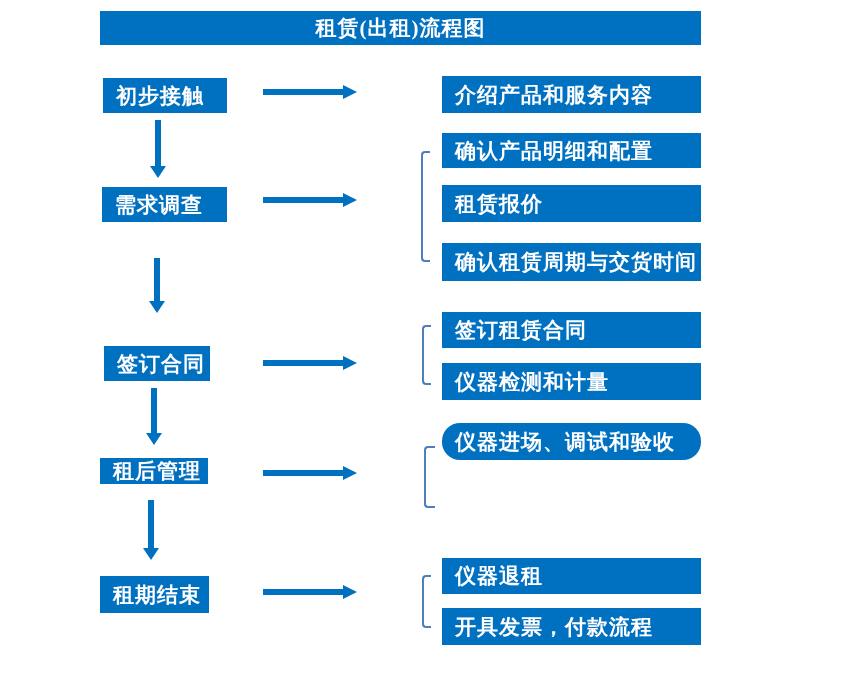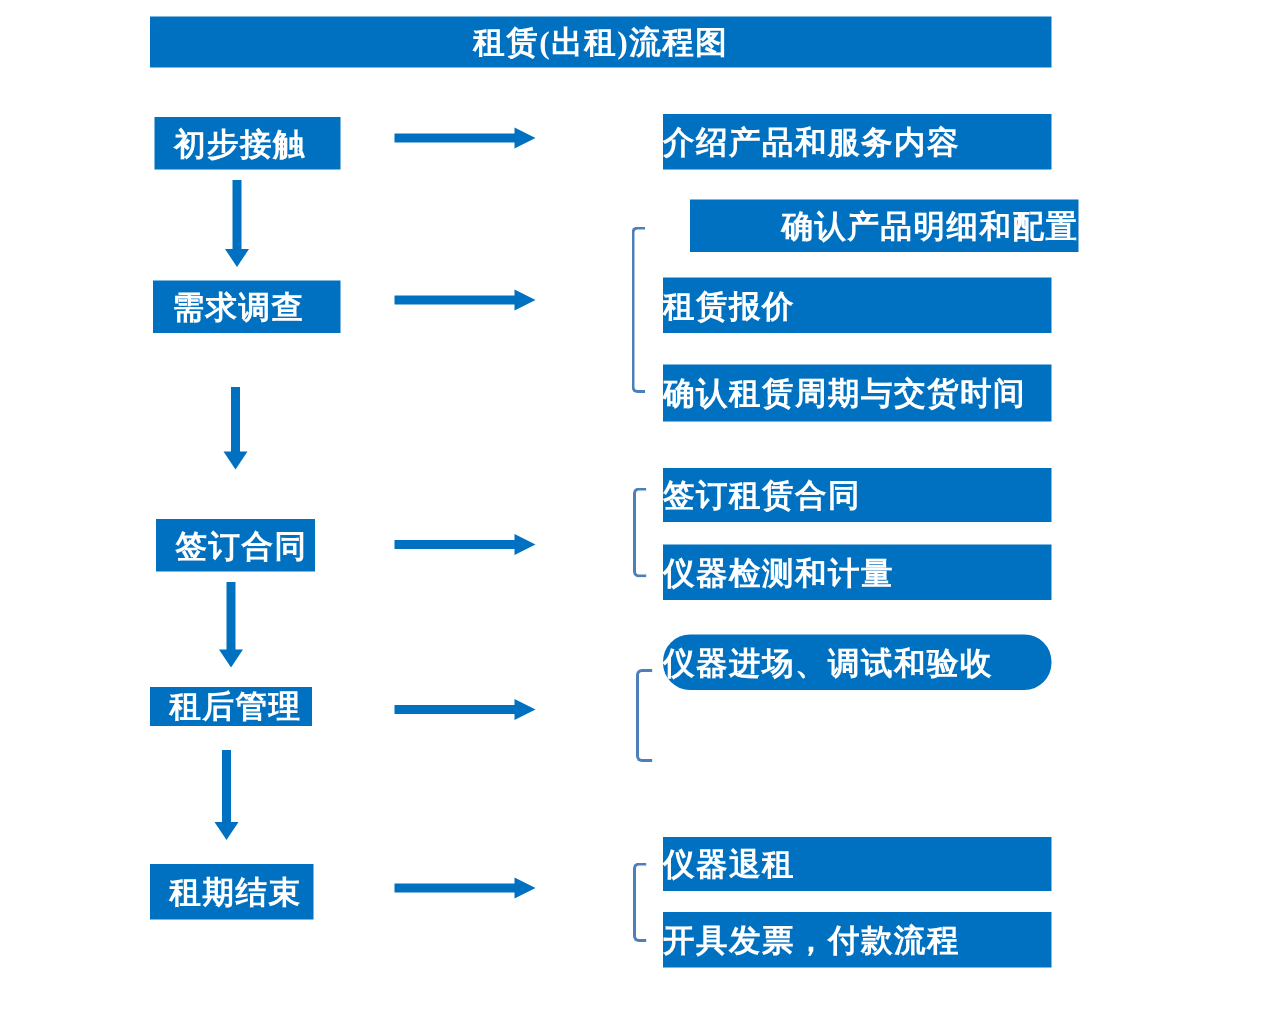--- a/index.html
+++ b/index.html
@@ -18,21 +18,21 @@
     color: #ffffff;
     display: flex;
     align-items: center;
     font-size: 21px;
     letter-spacing: 1px;
     white-space: nowrap;
     box-sizing: border-box;
   }
   .title-bar { justify-content: center; text-align: center; }
   .left-box  { padding-left: 13px; }
-  .right-box { }
+  .right-box { padding-left: 13px; }
 
   
   .h-arrow { position: absolute; width: 94px; height: 14px; }
   .h-arrow .shaft {
     position: absolute; left: 0; right: 12px; top: 4px; height: 6px;
     background: #0070C0;
   }
   .h-arrow .head {
     position: absolute; right: 0; top: 0; width: 0; height: 0;
     border-top: 7px solid transparent;
@@ -84,21 +84,21 @@
   <div class="bluebox left-box" style="left:100px; top:458px; width:108px; height:26px;">
     <span>租后管理</span>
   </div>
   <div class="bluebox left-box" style="left:100px; top:576px; width:109px; height:37px;">
     <span>租期结束</span>
   </div>
 
   <div class="bluebox right-box" style="left:442px; top:76px; width:259px; height:37px;">
     <span>介绍产品和服务内容</span>
   </div>
-  <div class="bluebox right-box" style="left:460px; top:133px; width:259px; height:35px;justify-content:flex-end;">
+  <div class="bluebox right-box" style="left:442px; top:133px; width:259px; height:35px;">
     <span>确认产品明细和配置</span>
   </div>
   <div class="bluebox right-box" style="left:442px; top:185px; width:259px; height:37px;">
     <span>租赁报价</span>
   </div>
   <div class="bluebox right-box" style="left:442px; top:243px; width:259px; height:38px;">
     <span>确认租赁周期与交货时间</span>
   </div>
   <div class="bluebox right-box" style="left:442px; top:312px; width:259px; height:36px;">
     <span>签订租赁合同</span>

